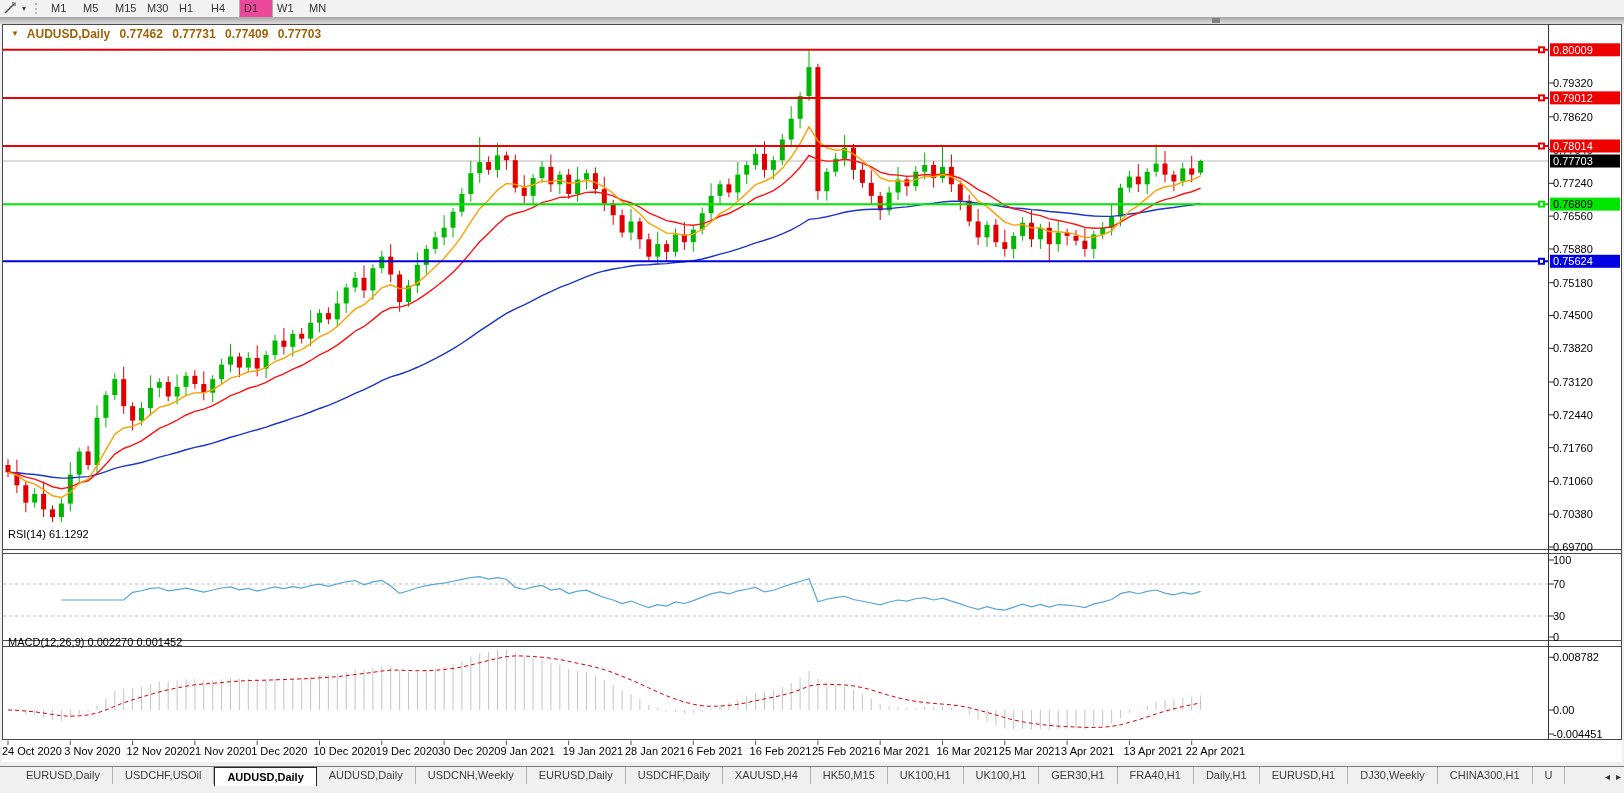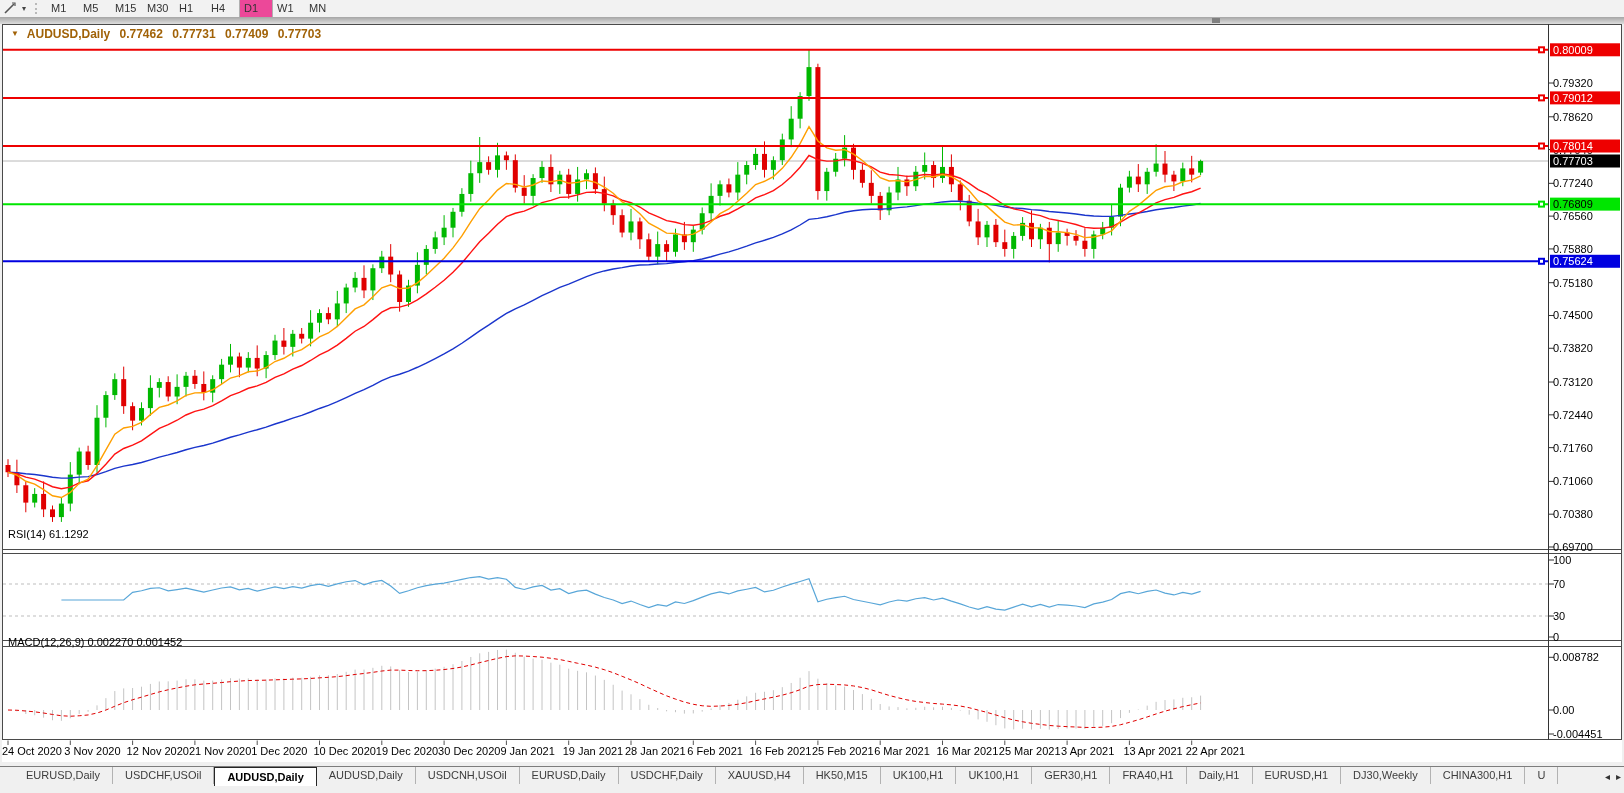--- a/index.html
+++ b/index.html
@@ -624,21 +624,21 @@
   </div>
 
   <div class="panel-label" style="top:528px;left:8px;">RSI(14) 61.1292</div>
   <div class="panel-label" style="top:636px;left:8px;">MACD(12,26,9) 0.002270 0.001452</div>
 
   <div class="tabbar" id="tabbar">
       <div class="tab">EURUSD,Daily</div>
       <div class="tab">USDCHF,USOil</div>
       <div class="tab active">AUDUSD,Daily</div>
       <div class="tab">AUDUSD,Daily</div>
-      <div class="tab">USDCNH,USOil</div>
+      <div class="tab">USDCNH,Weekly</div>
       <div class="tab">EURUSD,Daily</div>
       <div class="tab">USDCHF,Daily</div>
       <div class="tab">XAUUSD,H4</div>
       <div class="tab">HK50,M15</div>
       <div class="tab">UK100,H1</div>
       <div class="tab">UK100,H1</div>
       <div class="tab">GER30,H1</div>
       <div class="tab">FRA40,H1</div>
       <div class="tab">Daily,H1</div>
       <div class="tab">EURUSD,H1</div>

